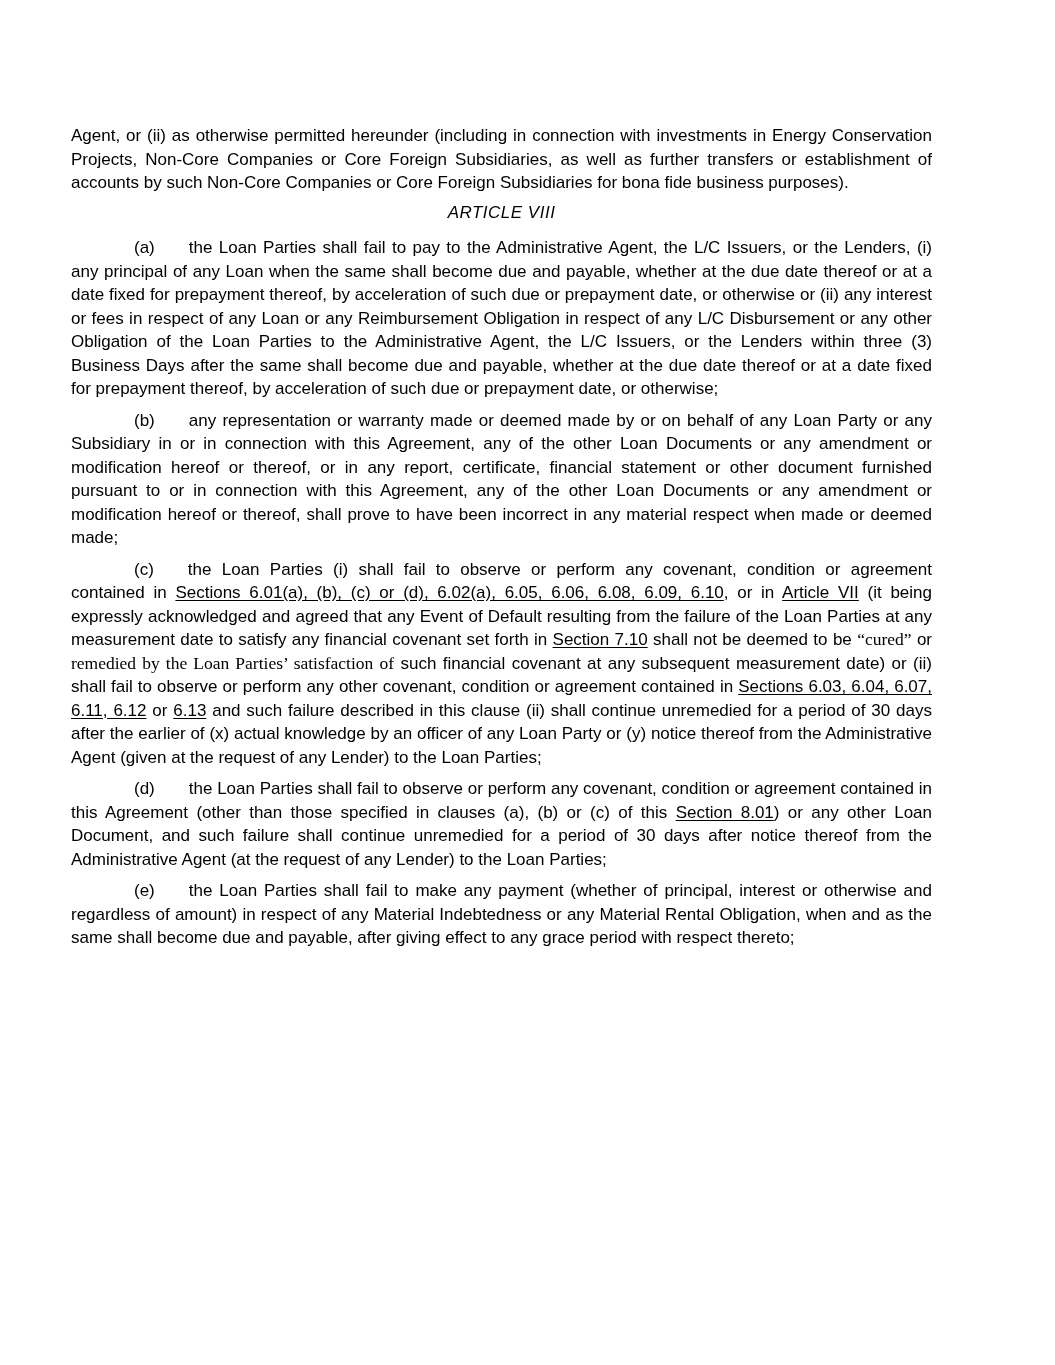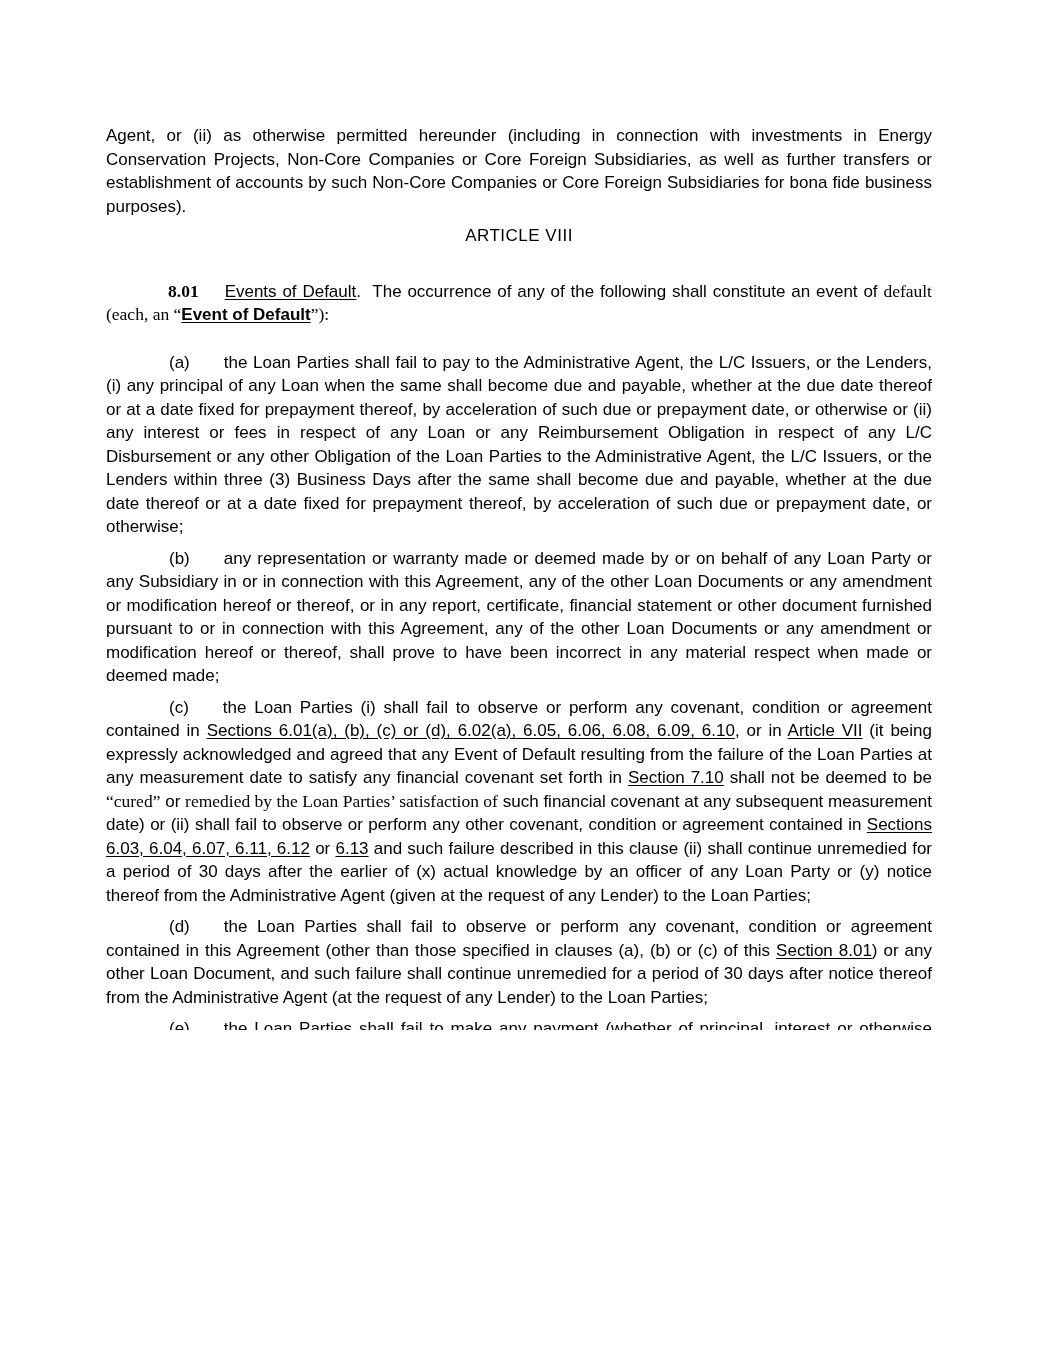--- a/index.html
+++ b/index.html
@@ -3,30 +3,30 @@
 <meta charset="utf-8">
 <style>
   html, body { margin: 0; padding: 0; background: #ffffff; }
   .page {
     position: relative;
     width: 1055px;
     height: 1030px;
     margin: 0 auto;
     background: #ffffff;
     box-sizing: border-box;
-    padding: 124px 123px 0 106px;
+    padding: 124px 123px 0 71px;
     font-family: "Liberation Sans", sans-serif;
     font-size: 17px;
     line-height: 23.5px;
     color: #000000;
     overflow: hidden;
   }
   p { margin: 0; text-align: justify; }
   .intro { margin-bottom: 6px; }
-  .h-article { text-align: center; margin-bottom: 32px; letter-spacing: 0.5px; }
+  .h-article { text-align: center; margin-bottom: 12px; letter-spacing: 0.5px; font-style: italic; }
   .h-title { text-align: center; margin-bottom: 12px; letter-spacing: 0.3px; }
   .h-title .inner { text-decoration: underline; text-underline-offset: 3px; }
   .section-para { text-indent: 62px; margin-bottom: 24px; }
   .clause { text-indent: 63px; margin-bottom: 8px; }
   .u { text-decoration: underline; text-underline-offset: 2px; }
   .b { font-weight: bold; }
   .serif { font-family: "Liberation Serif", serif; font-size: 17.5px; }
   .tab { display: inline-block; height: 1px; }
   .page-number {
     position: absolute;
@@ -41,21 +41,20 @@
 </head>
 <body>
 
 <div class="page">
 
   <p class="intro">Agent, or (ii) as otherwise permitted hereunder (including in connection with investments in Energy Conservation Projects, Non-Core Companies or Core Foreign Subsidiaries, as well as further transfers or establishment of accounts by such Non-Core Companies or Core Foreign Subsidiaries for bona fide business purposes).</p>
 
   <p class="h-article">ARTICLE VIII</p>
 
 
-  <p class="section-para"><span class="b serif">8.01</span><span class="tab" style="width: 26px;"></span><span class="u">Events of Default</span><span class="">.&nbsp; The occurrence of any of the following shall constitute an event of </span><span class="serif">default (each, an “</span><span class="u b">Event of Default</span><span class="serif">”):</span></p>
 
   <div>
       <p class="clause"><span>(a)</span><span class="tab" style="width: 34px;"></span><span class="">the Loan Parties shall fail to pay to the Administrative Agent, the L/C Issuers, or the Lenders, (i) any principal of any Loan when the same shall become due and payable, whether at the due date thereof or at a date fixed for prepayment thereof, by acceleration of such due or prepayment date, or otherwise or (ii) any interest or fees in respect of any Loan or any Reimbursement Obligation in respect of any L/C Disbursement or any other Obligation of the Loan Parties to the Administrative Agent, the L/C Issuers, or the Lenders within three (3) Business Days after the same shall become due and payable, whether at the due date thereof or at a date fixed for prepayment thereof, by acceleration of such due or prepayment date, or otherwise;</span></p>
       <p class="clause"><span>(b)</span><span class="tab" style="width: 34px;"></span><span class="">any representation or warranty made or deemed made by or on behalf of any Loan Party or any Subsidiary in or in connection with this Agreement, any of the other Loan Documents or any amendment or modification hereof or thereof, or in any report, certificate, financial statement or other document furnished pursuant to or in connection with this Agreement, any of the other Loan Documents or any amendment or modification hereof or thereof, shall prove to have been incorrect in any material respect when made or deemed made;</span></p>
       <p class="clause"><span>(c)</span><span class="tab" style="width: 34px;"></span><span class="">the Loan Parties (i) shall fail to observe or perform any covenant, condition or agreement contained in </span><span class="u">Sections 6.01(a), (b), (c) or (d), 6.02(a), 6.05, 6.06, 6.08, 6.09, 6.10</span><span class="">, or in </span><span class="u">Article VII</span><span class=""> (it being expressly acknowledged and agreed that any Event of Default resulting from the failure of the Loan Parties at any measurement date to satisfy any financial covenant set forth in </span><span class="u">Section 7.10</span><span class=""> shall not be deemed to be </span><span class="serif">“cured”</span><span class=""> or </span><span class="serif">remedied by the Loan Parties’ satisfaction of</span><span class=""> such financial covenant at any subsequent measurement date) or (ii) shall fail to observe or perform any other covenant, condition or agreement contained in </span><span class="u">Sections 6.03, 6.04, 6.07, 6.11, 6.12</span><span class=""> or </span><span class="u">6.13</span><span class=""> and such failure described in this clause (ii) shall continue unremedied for a period of 30 days after the earlier of (x) actual knowledge by an officer of any Loan Party or (y) notice thereof from the Administrative Agent (given at the request of any Lender) to the Loan Parties;</span></p>
       <p class="clause"><span>(d)</span><span class="tab" style="width: 34px;"></span><span class="">the Loan Parties shall fail to observe or perform any covenant, condition or agreement contained in this Agreement (other than those specified in clauses (a), (b) or (c) of this </span><span class="u">Section 8.01</span><span class="">) or any other Loan Document, and such failure shall continue unremedied for a period of 30 days after notice thereof from the Administrative Agent (at the request of any Lender) to the Loan Parties;</span></p>
       <p class="clause"><span>(e)</span><span class="tab" style="width: 34px;"></span><span class="">the Loan Parties shall fail to make any payment (whether of principal, interest or otherwise and regardless of amount) in respect of any Material Indebtedness or any Material Rental Obligation, when and as the same shall become due and payable, after giving effect to any grace period with respect thereto;</span></p>
     </div>
 
   <div class="page-number">117</div>

